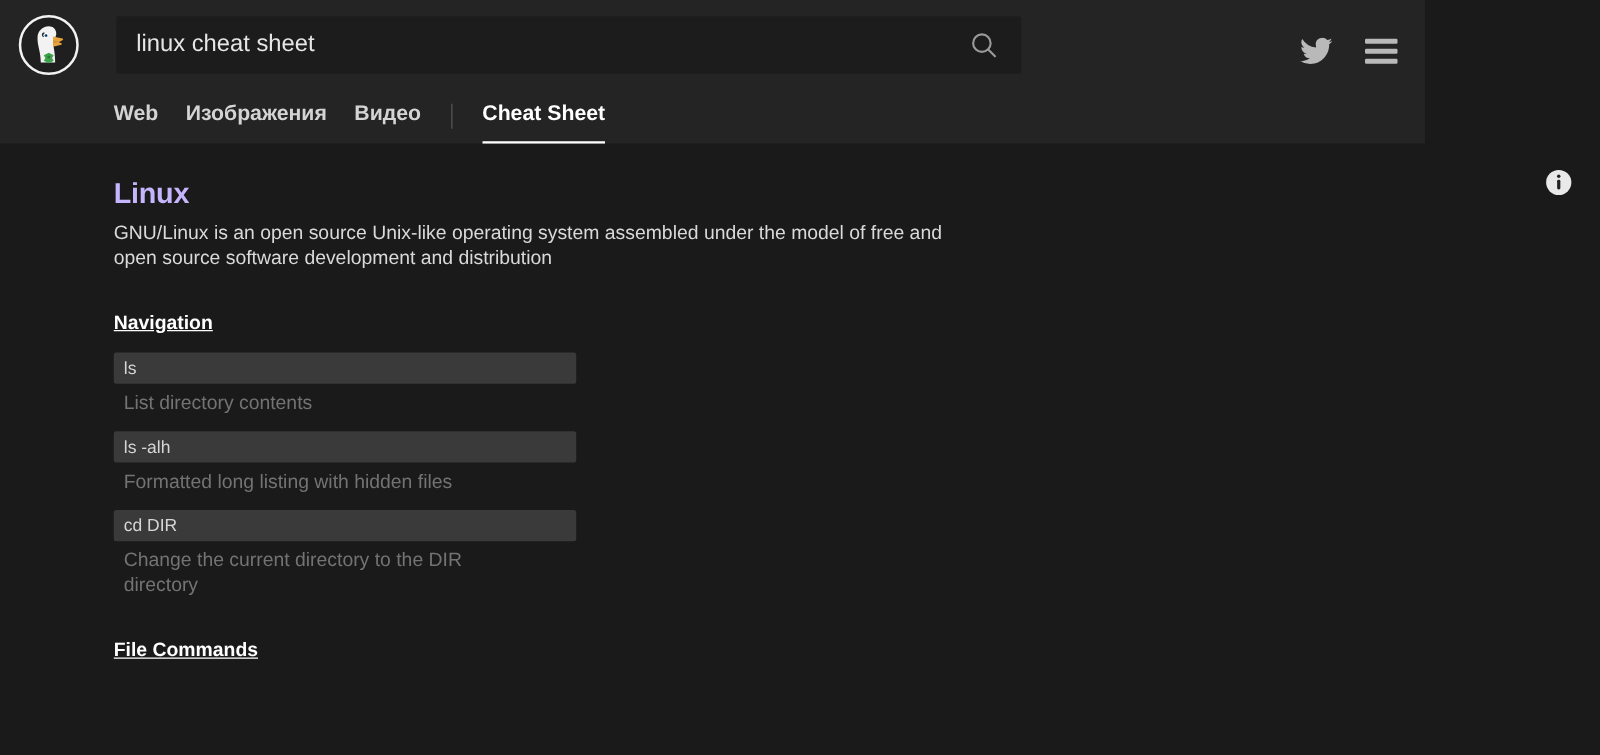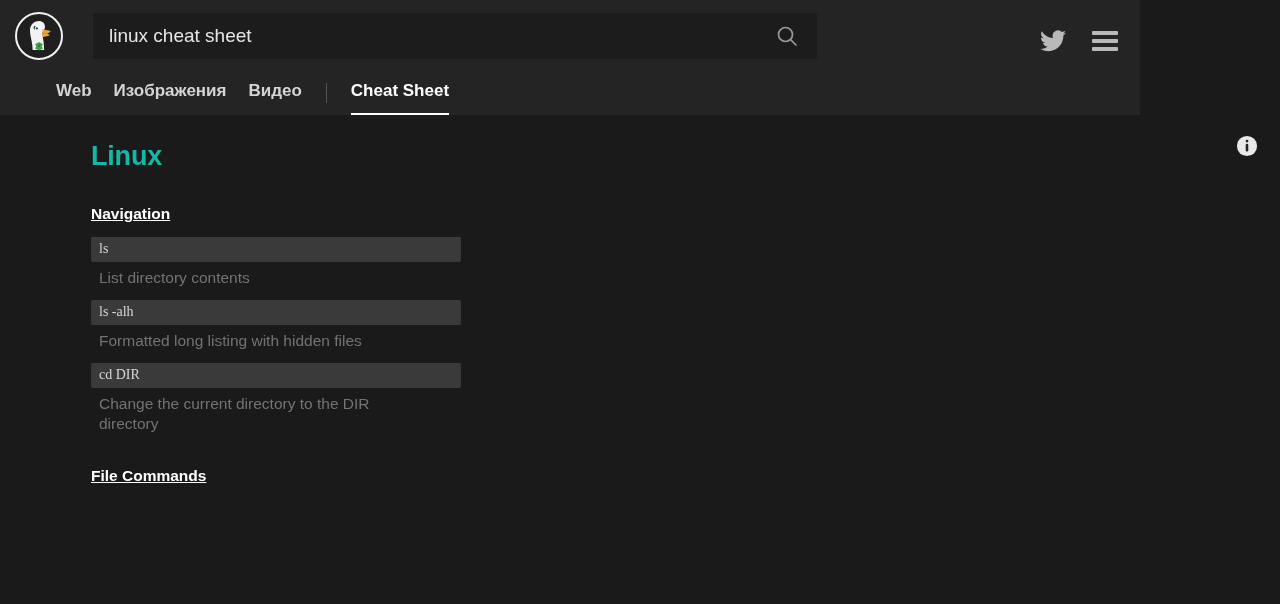--- a/index.html
+++ b/index.html
@@ -108,21 +108,21 @@
     width: 100%;
     background: #b9b9b9;
     border-radius: 1px;
   }
 
   
   .tabs {
     display: flex;
     align-items: flex-end;
     height: 43px;
-    padding-left: 56px;
+    padding-left: 91px;
     gap: 0;
   }
   .tab {
     position: relative;
     font-size: 17px;
     font-weight: bold;
     color: #d4d4d4;
     background: none;
     border: none;
     cursor: pointer;
@@ -158,23 +158,23 @@
   .info-icon {
     position: absolute;
     right: 22px;
     top: 20px;
     width: 22px;
     height: 22px;
     cursor: pointer;
   }
 
   .page-title {
-    font-size: 27px;
+    font-size: 23px;
     font-weight: bold;
-    color: #14b8a6;
+    color: #c4b5fd;
     letter-spacing: -0.2px;
     margin-bottom: 9px;
   }
 
   .page-desc {
     font-size: 15.5px;
     line-height: 20px;
     color: #d9d9d9;
     max-width: 690px;
   }
@@ -186,21 +186,21 @@
     margin: 33px 0 14px 0;
     text-decoration: underline;
   }
 
   .cheat-item { margin-bottom: 12px; }
 
   .cmd {
     width: 370px;
     background: #3a3a3a;
     padding: 4px 0 5px 8px;
-    font-family: Liberation Serif, serif;
+    font-family: Liberation Sans, sans-serif;
     font-size: 14px;
     color: #d6d6d6;
     border-radius: 2px;
     white-space: pre;
   }
 
   .cmd-desc {
     font-size: 15.5px;
     line-height: 20px;
     color: #737373;
@@ -267,20 +267,21 @@
 <main class="main">
 
   <svg class="info-icon" viewBox="0 0 24 24" aria-hidden="true">
     <circle cx="12" cy="12" r="11" fill="#e9e9e9"></circle>
     <circle cx="12" cy="6.6" r="1.5" fill="#222222"></circle>
     <rect x="10.6" y="9.6" width="2.8" height="8.4" rx="1.2" fill="#222222"></rect>
   </svg>
 
   <h1 class="page-title">Linux</h1>
 
+  <p class="page-desc">GNU/Linux is an open source Unix-like operating system assembled under the model of free and open source software development and distribution</p>
 
   <h2 class="section-title">Navigation</h2>
 
   <div class="cheat-item">
     <div class="cmd">ls</div>
     <div class="cmd-desc">List directory contents</div>
   </div>
 
   <div class="cheat-item">
     <div class="cmd">ls -alh</div>

